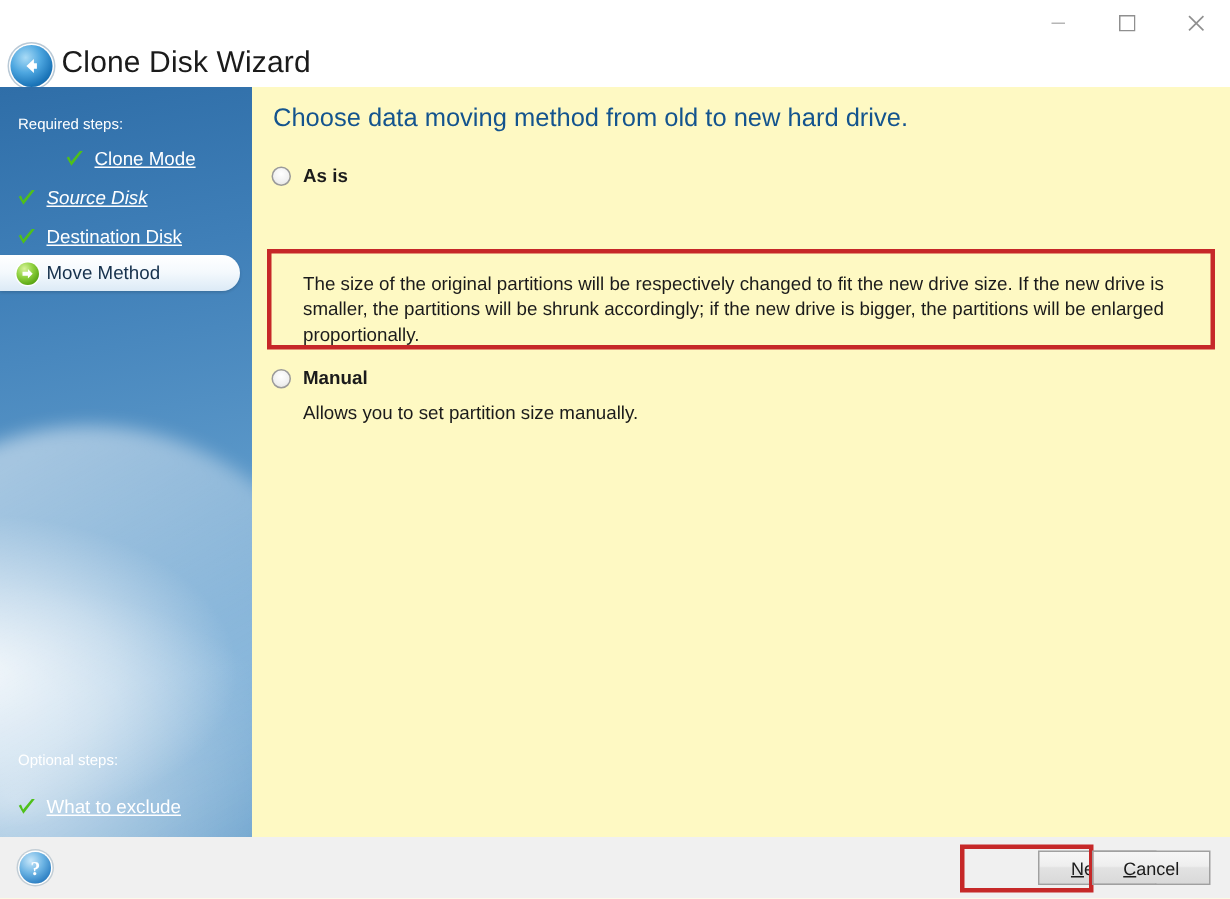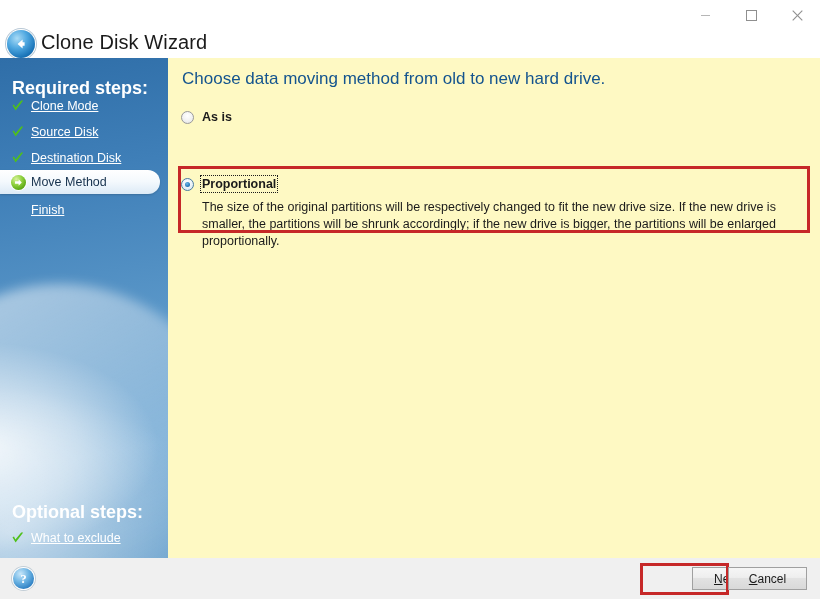--- a/index.html
+++ b/index.html
@@ -83,22 +83,22 @@
     left: -130px; top: 226px;
     width: 380px; height: 420px;
     border-radius: 50%;
     background: linear-gradient(150deg, rgba(255,255,255,0.62) 0%, rgba(255,255,255,0.22) 45%, rgba(255,255,255,0.02) 75%);
     filter: blur(6px);
   }
 
   .sb-heading {
     position: absolute;
     left: 12px;
-    font-size: 18px;
-    font-weight: bold;
+    font-size: 10px;
+    font-weight: normal;
     color: #ffffff;
     white-space: nowrap;
   }
   .sb-heading.required { top: 20px; }
   .sb-heading.optional { top: 444px; }
 
   .sb-item {
     position: absolute;
     left: 0;
     width: 168px;
@@ -300,30 +300,30 @@
     </div>
 
     <div class="app-title">Clone Disk Wizard</div>
   </div>
 
   <div class="sidebar">
     <div class="sidebar-swoosh"></div>
 
     <div class="sb-heading required">Required steps:</div>
 
-    <div class="sb-item" style="top:36px;">
+    <div class="sb-item" style="top:36px;padding-left:32px;">
       <span class="sb-ico">
         <svg class="check" width="14" height="14" viewBox="0 0 14 14" aria-hidden="true">
           <path d="M1.5 6.2 L4.6 11.5 L12.2 1.6 L10.2 1.6 L4.4 8.6 L3 5.4 Z" fill="#4fc01a"></path>
         </svg>
       </span>
       <span class="sb-label">Clone Mode</span>
     </div>
 
-    <div class="sb-item" style="top:62px;">
+    <div class="sb-item" style="top:62px;font-style:italic;">
       <span class="sb-ico">
         <svg class="check" width="14" height="14" viewBox="0 0 14 14" aria-hidden="true">
           <path d="M1.5 6.2 L4.6 11.5 L12.2 1.6 L10.2 1.6 L4.4 8.6 L3 5.4 Z" fill="#4fc01a"></path>
         </svg>
       </span>
       <span class="sb-label">Source Disk</span>
     </div>
 
     <div class="sb-item" style="top:88px;">
       <span class="sb-ico">
@@ -338,24 +338,20 @@
       <span class="sb-ico">
         <span class="arrow-badge">
           <svg width="9" height="9" viewBox="0 0 9 9" aria-hidden="true">
             <path d="M1 3.2 L4.6 3.2 L4.6 1.3 L7.8 4.5 L4.6 7.7 L4.6 5.8 L1 5.8 Z" fill="#ffffff"></path>
           </svg>
         </span>
       </span>
       <span class="sb-label">Move Method</span>
     </div>
 
-    <div class="sb-item" style="top:140px;">
-      <span class="sb-ico"></span>
-      <span class="sb-label">Finish</span>
-    </div>
 
     <div class="sb-heading optional">Optional steps:</div>
 
     <div class="sb-item" style="top:468px;">
       <span class="sb-ico">
         <svg class="check" width="14" height="14" viewBox="0 0 14 14" aria-hidden="true">
           <path d="M1.5 6.2 L4.6 11.5 L12.2 1.6 L10.2 1.6 L4.4 8.6 L3 5.4 Z" fill="#4fc01a"></path>
         </svg>
       </span>
       <span class="sb-label">What to exclude</span>
@@ -366,29 +362,32 @@
     <div class="page-heading">Choose data moving method from old to new hard drive.</div>
 
     <div class="opt" style="top:50px;">
       <div class="opt-row">
         <span class="radio"></span>
         <span class="opt-title">As is</span>
       </div>
     </div>
 
     <div class="opt" style="top:117px;">
+      <div class="opt-desc">The size of the original partitions will be respectively changed to fit the new drive size. If the new drive is smaller, the partitions will be shrunk accordingly; if the new drive is bigger, the partitions will be enlarged proportionally.</div>
+    </div>
+
+    <div class="highlight-box" style="left:10px; top:108px; width:632px; height:67px;"></div>
+
+    <div class="opt" style="top:185px;">
       <div class="opt-row">
-        <span class="radio checked"></span>
-        <span class="opt-title focused">Proportional</span>
+        <span class="radio"></span>
+        <span class="opt-title">Manual</span>
       </div>
-      <div class="opt-desc">The size of the original partitions will be respectively changed to fit the new drive size. If the new drive is smaller, the partitions will be shrunk accordingly; if the new drive is bigger, the partitions will be enlarged proportionally.</div>
-    </div>
-
-    <div class="highlight-box" style="left:10px; top:108px; width:632px; height:67px;"></div>
-
+      <div class="opt-desc">Allows you to set partition size manually.</div>
+    </div>
   </div>
 
   <div class="footer">
     <div class="help-btn">
       <span>?</span>
     </div>
   </div>
 
   <div class="btn btn-next">
     <span><u>N</u>ext &gt;</span>

